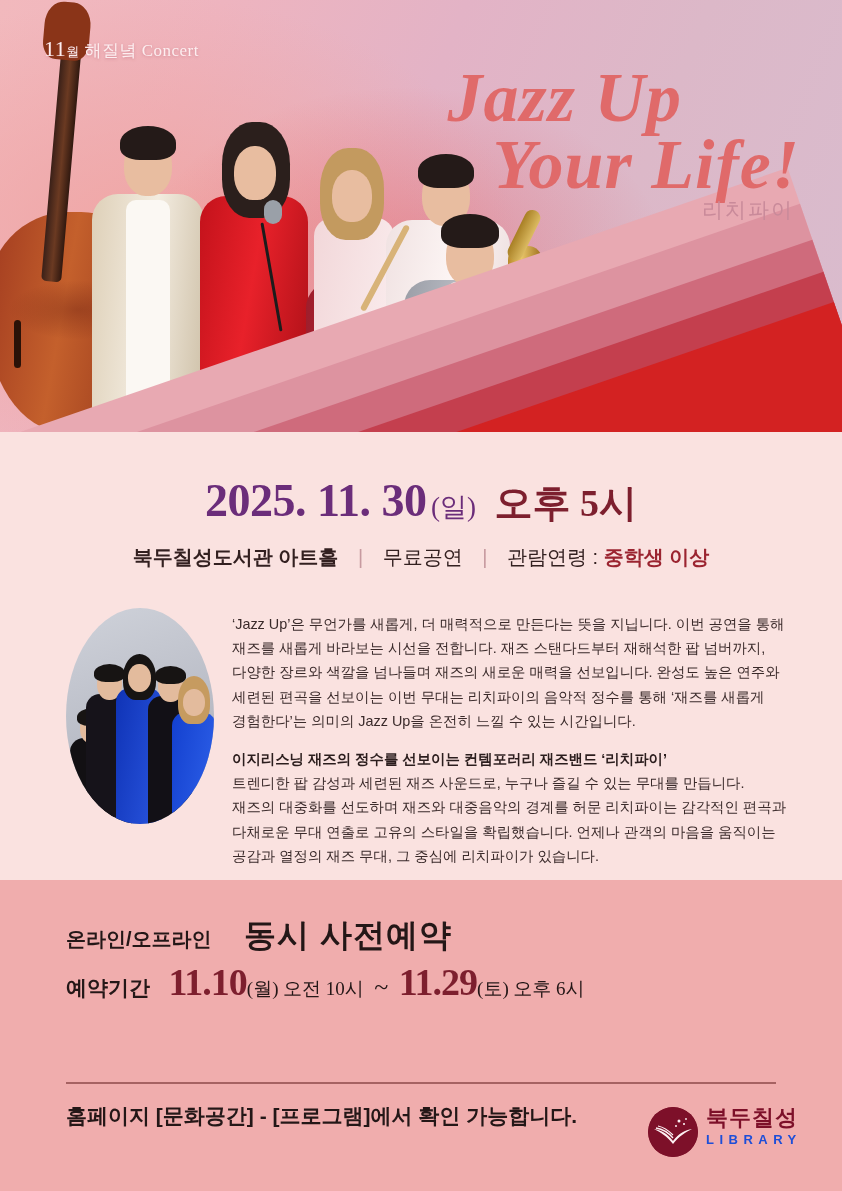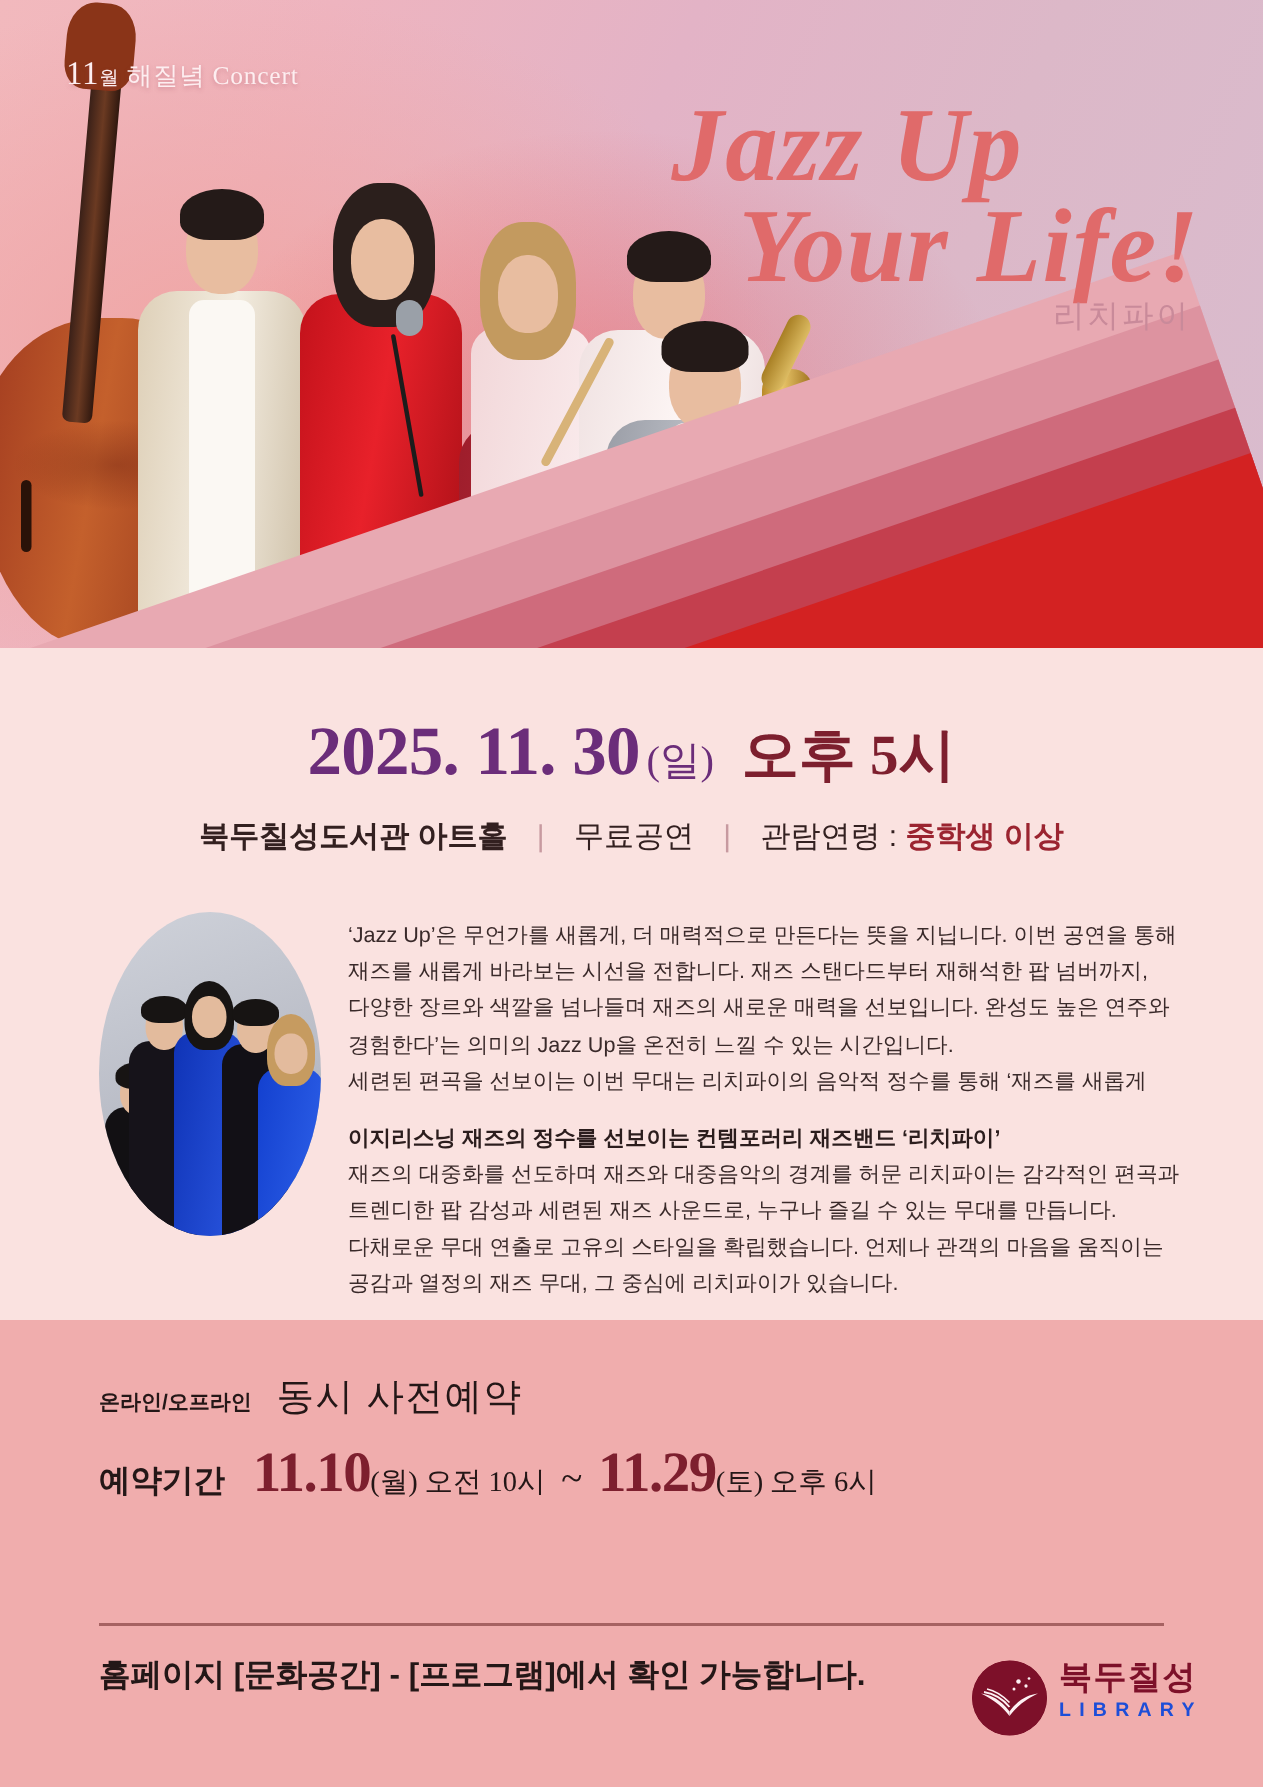--- a/index.html
+++ b/index.html
@@ -116,22 +116,22 @@
     font-size:14.4px;line-height:24.2px;color:#3a2a2a;
     font-family:"Liberation Sans",sans-serif;}
   .desc p{margin:0;}
   .desc .gap{height:14px;}
   .desc .bold{font-weight:700;color:#2b1d1d;}
 
   
   .res{position:absolute;left:0;top:880px;width:842px;height:311px;background:#f0adad;}
 
   .res-h{position:absolute;left:66px;top:34px;white-space:nowrap;color:#241717;}
-  .res-h .small{font-size:14px;font-weight:700;}
-  .res-h .big{font-size:25px;font-weight:400;margin-left:12px;letter-spacing:1px;}
+  .res-h .small{font-size:20px;font-weight:700;}
+  .res-h .big{font-size:32px;font-weight:700;margin-left:28px;letter-spacing:1px;}
 
   .res-row{position:absolute;left:66px;white-space:nowrap;color:#241717;}
   .r1{top:80px;}
   .r2{top:152px;}
   .res-lbl{font-size:21px;font-weight:700;}
   .res-date{font-family:"Liberation Serif",serif;font-weight:700;font-size:38px;color:#7d1f2e;
     margin-left:14px;letter-spacing:-1px;}
   .res-sub{font-family:"Liberation Serif",serif;font-size:19px;color:#241717;}
   .res-tilde{font-family:"Liberation Serif",serif;font-size:26px;margin:0 6px;color:#241717;}
   .res-val{font-size:21px;font-weight:700;margin-left:14px;}
@@ -275,26 +275,26 @@
         <div class="po-head" style="left:10px;bottom:106px;width:24px;height:30px;"></div>
         <div class="po-hair" style="left:6px;bottom:100px;width:32px;height:48px;background:#c69b60;"></div>
         <div class="po-head" style="left:11px;bottom:108px;width:22px;height:27px;"></div>
       </div>
     </div>
 
     <div class="desc">
       <p>‘Jazz Up’은 무언가를 새롭게, 더 매력적으로 만든다는 뜻을 지닙니다. 이번 공연을 통해</p>
       <p>재즈를 새롭게 바라보는 시선을 전합니다. 재즈 스탠다드부터 재해석한 팝 넘버까지,</p>
       <p>다양한 장르와 색깔을 넘나들며 재즈의 새로운 매력을 선보입니다. 완성도 높은 연주와</p>
+      <p>세련된 편곡을 선보이는 이번 무대는 리치파이의 음악적 정수를 통해 ‘재즈를 새롭게</p>
       <p>경험한다’는 의미의 Jazz Up을 온전히 느낄 수 있는 시간입니다.</p>
-      <p>세련된 편곡을 선보이는 이번 무대는 리치파이의 음악적 정수를 통해 ‘재즈를 새롭게</p>
       <div class="gap"></div>
       <p class="bold">이지리스닝 재즈의 정수를 선보이는 컨템포러리 재즈밴드 ‘리치파이’</p>
+      <p>트렌디한 팝 감성과 세련된 재즈 사운드로, 누구나 즐길 수 있는 무대를 만듭니다.</p>
       <p>재즈의 대중화를 선도하며 재즈와 대중음악의 경계를 허문 리치파이는 감각적인 편곡과</p>
-      <p>트렌디한 팝 감성과 세련된 재즈 사운드로, 누구나 즐길 수 있는 무대를 만듭니다.</p>
       <p>다채로운 무대 연출로 고유의 스타일을 확립했습니다. 언제나 관객의 마음을 움직이는</p>
       <p>공감과 열정의 재즈 무대, 그 중심에 리치파이가 있습니다.</p>
     </div>
   </div>
 
   <div class="res">
 
     <div class="res-h">
       <span class="small">온라인/오프라인</span>
       <span class="big">동시 사전예약</span>

